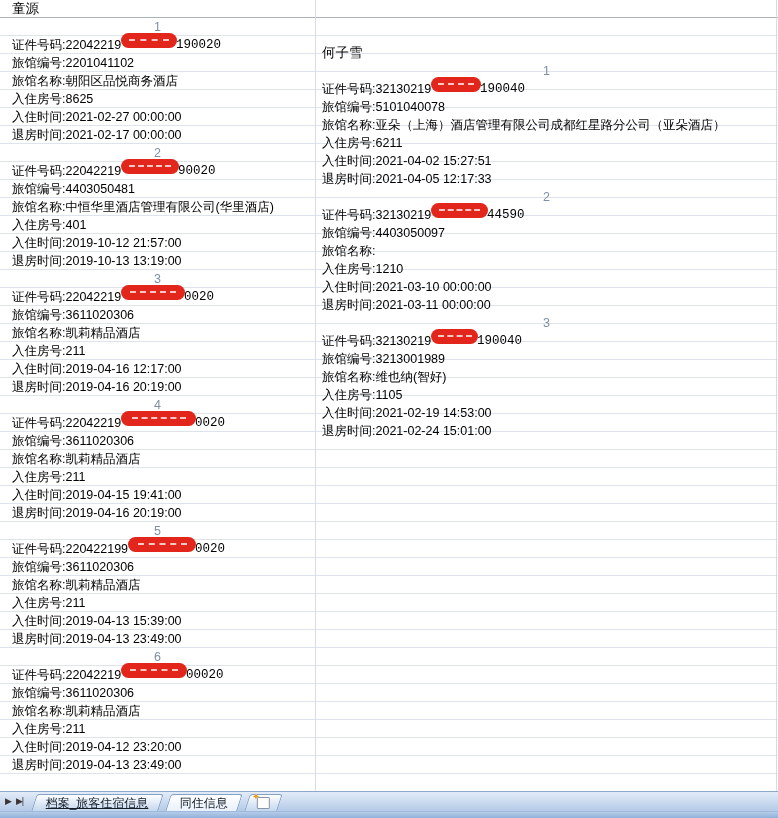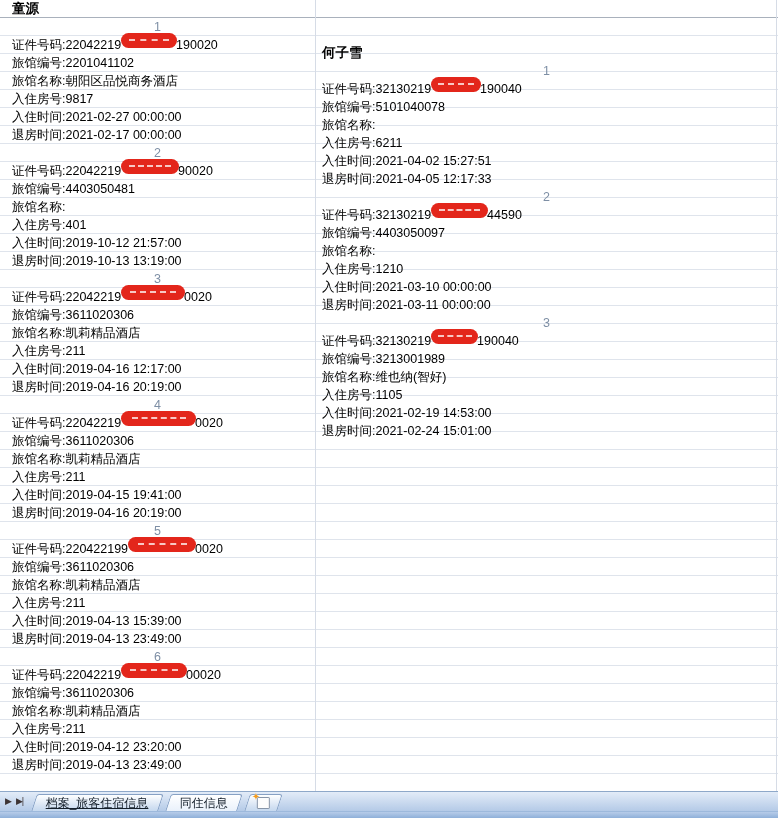--- a/index.html
+++ b/index.html
@@ -13,37 +13,37 @@
     background-image:repeating-linear-gradient(to bottom,
       transparent 0,transparent 17px,#dfe4ec 17px,#dfe4ec 18px);
   }
   .vline{position:absolute;top:0;bottom:0;width:1px;background:#d6dce6;}
   .header-underline{position:absolute;left:0;top:17px;width:778px;height:1px;background:#a9b1bc;}
   .person-col{position:absolute;top:0;height:100%;}
   .person-col.c0{left:0;width:315px;}
   .person-col.c1{left:315px;width:463px;margin-top:44px;}
   .person-name{
     position:absolute;top:0;left:12px;height:18px;line-height:17px;
-    font-weight:bold;font-size:13.5px;white-space:nowrap;
+    font-weight:normal;font-size:13.5px;white-space:nowrap;
   }
   .c1 .person-name{left:7px;}
   .records{position:absolute;top:18px;left:0;right:0;}
   .record{height:126px;}
   .row{
     height:18px;line-height:18px;font-size:12.5px;white-space:nowrap;
     display:flex;align-items:center;padding-left:12px;
   }
   .c1 .row{padding-left:7px;}
   .num-row{justify-content:center;padding-left:0 !important;font-size:12.5px;}
   .redact{
     display:flex;align-items:center;justify-content:center;flex:none;
     height:15px;border-radius:8px;position:relative;top:-5px;margin:0 1px 0 0;
   }
   .redact .dash{width:72%;height:0;border-top:2px dashed rgba(255,255,255,.75);}
-  .id-suffix{margin-left:-2px;}
+  .id-suffix{margin-left:-2px;font-family:Liberation Mono, monospace;}
   
   .tabbar{
     position:absolute;top:791px;left:0;width:778px;height:20px;box-sizing:border-box;
     background:linear-gradient(#e3ecf8,#b4cae7);border-top:1px solid #8ea8c9;
     display:flex;align-items:stretch;
   }
   .navbtns{display:flex;align-items:center;gap:5px;padding:0 4px 0 5px;
     font-size:9px;color:#3d3434;letter-spacing:-1px;}
   .navbtn{cursor:default;line-height:1;}
   .tab{
@@ -93,21 +93,21 @@
     <div class="row">
             <span>旅馆编号:</span>
             <span>2201041102</span>
           </div>
     <div class="row">
             <span>旅馆名称:</span>
             <span>朝阳区品悦商务酒店</span>
           </div>
     <div class="row">
             <span>入住房号:</span>
-            <span>9817</span>
+            <span>8625</span>
           </div>
     <div class="row">
             <span>入住时间:</span>
             <span>2021-02-27 00:00:00</span>
           </div>
     <div class="row">
             <span>退房时间:</span>
             <span>2021-02-17 00:00:00</span>
           </div>
   </div>
@@ -121,20 +121,21 @@
               <i class="dash"></i>
             </span>
       <span class="id-suffix">90020</span>
     </div>
     <div class="row">
             <span>旅馆编号:</span>
             <span>4403050481</span>
           </div>
     <div class="row">
             <span>旅馆名称:</span>
+            <span>中恒华里酒店管理有限公司(华里酒店)</span>
           </div>
     <div class="row">
             <span>入住房号:</span>
             <span>401</span>
           </div>
     <div class="row">
             <span>入住时间:</span>
             <span>2019-10-12 21:57:00</span>
           </div>
     <div class="row">
@@ -285,20 +286,21 @@
               <i class="dash"></i>
             </span>
       <span class="id-suffix">190040</span>
     </div>
     <div class="row">
             <span>旅馆编号:</span>
             <span>5101040078</span>
           </div>
     <div class="row">
             <span>旅馆名称:</span>
+            <span>亚朵（上海）酒店管理有限公司成都红星路分公司（亚朵酒店）</span>
           </div>
     <div class="row">
             <span>入住房号:</span>
             <span>6211</span>
           </div>
     <div class="row">
             <span>入住时间:</span>
             <span>2021-04-02 15:27:51</span>
           </div>
     <div class="row">

